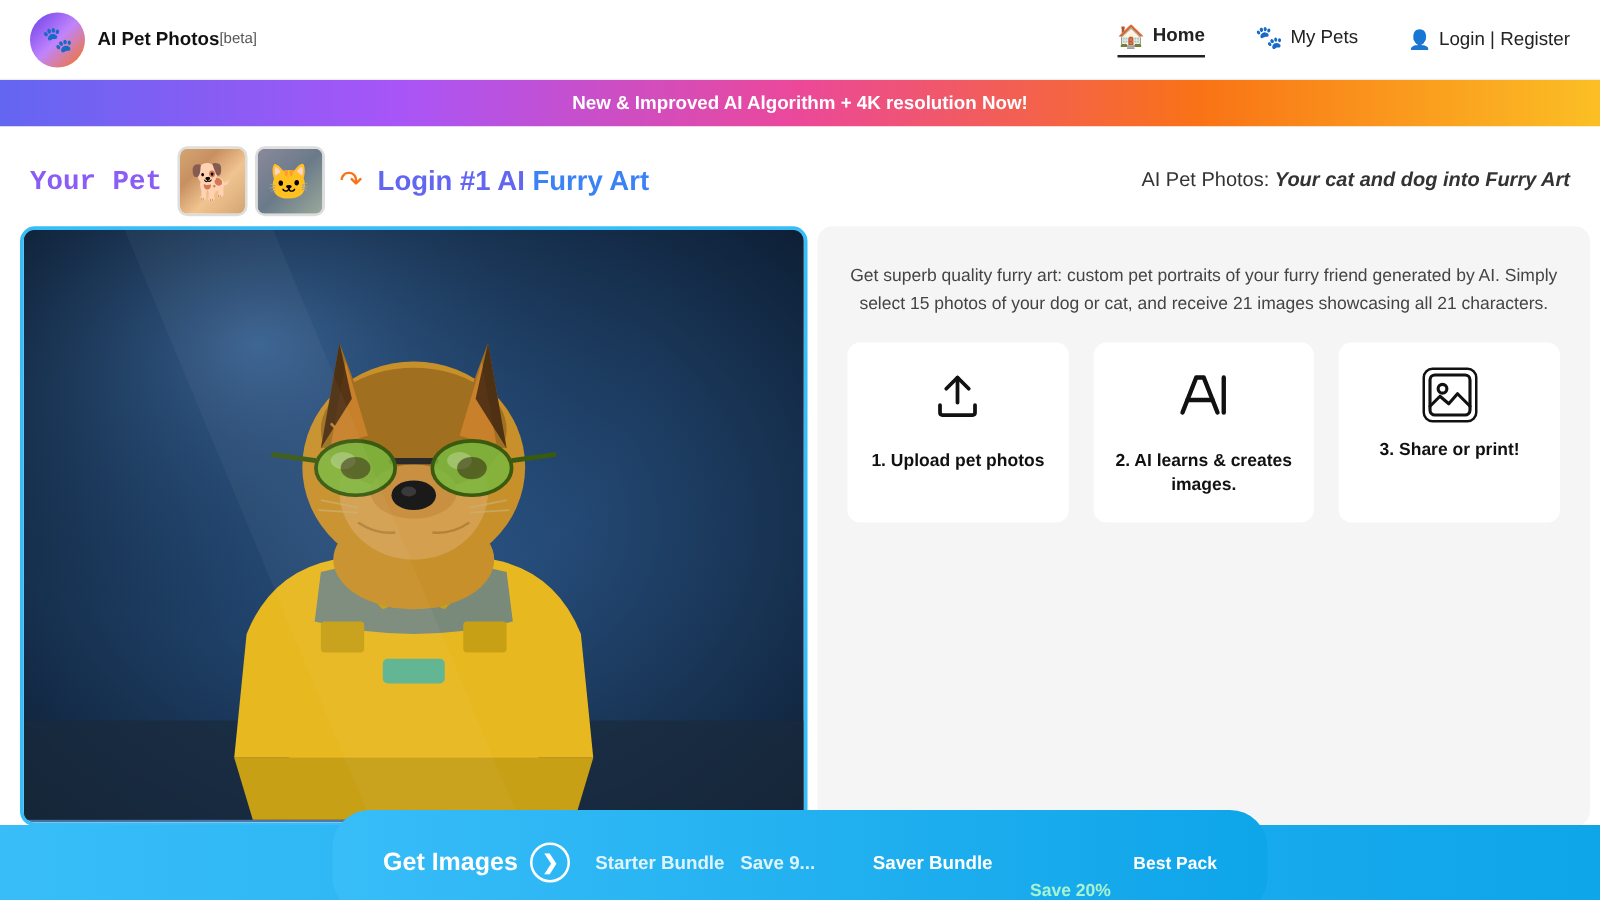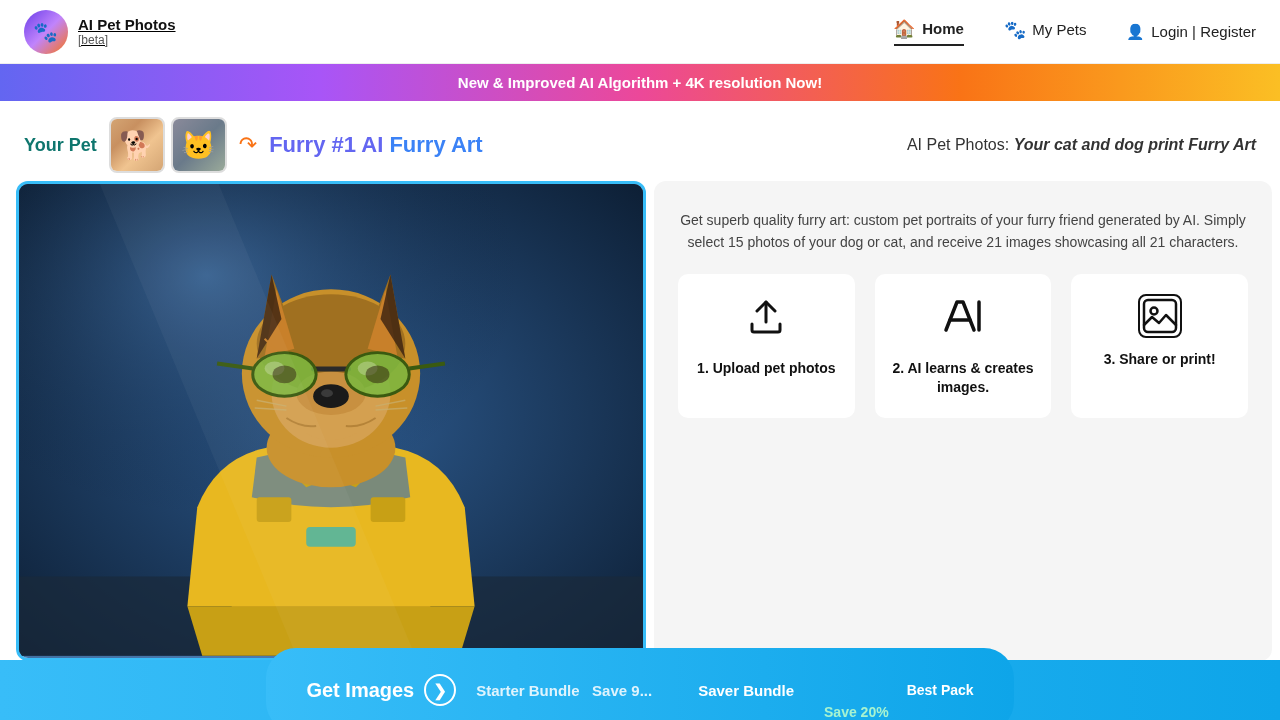--- a/index.html
+++ b/index.html
@@ -24,22 +24,21 @@
       height: 44px;
       border-radius: 50%;
       background: linear-gradient(135deg, #6a3de8, #c084fc, #f97316);
       display: flex;
       align-items: center;
       justify-content: center;
       font-size: 20px;
     }
     .logo-text {
       display: flex;
-      flex-direction: column;
-      text-decoration: underline;
+      flex-direction: row;
     }
     .logo-title {
       font-weight: 700;
       font-size: 15px;
       color: #111;
     }
     .logo-beta {
       font-size: 12px;
       color: #555;
     }
@@ -83,23 +82,24 @@
     }
 
     
     .hero {
       display: flex;
       align-items: center;
       padding: 16px 24px 8px;
       gap: 12px;
     }
     .hero-label {
-      font-size: 18px;
-      font-weight: 700;
-      color: #0f766e;
+      font-size: 22px;
+      font-weight: 700;
+      color: #8b5cf6;
+      font-family: Liberation Mono, monospace;
     }
     .pet-thumbnails {
       display: flex;
       gap: 6px;
     }
     .pet-thumb {
       width: 56px;
       height: 56px;
       border-radius: 8px;
       overflow: hidden;
@@ -326,25 +326,25 @@
   <div class="pet-thumbnails">
     <div class="pet-thumb">
       <div class="dog-img-placeholder">🐕</div>
     </div>
     <div class="pet-thumb">
       <div class="cat-img-placeholder">🐱</div>
     </div>
   </div>
   <span class="arrow-into">↷</span>
   <span class="into-label">
-    <span class="into-num">Furry </span><span class="into-num">#1 </span><span class="into-ai">AI </span><span class="into-art">Furry Art</span>
+    <span class="into-num">Login </span><span class="into-num">#1 </span><span class="into-ai">AI </span><span class="into-art">Furry Art</span>
   </span>
   <div class="hero-right">
     <span class="hero-right-title">AI Pet Photos:</span>
-    <span class="hero-right-sub">Your cat and dog print Furry Art</span>
+    <span class="hero-right-sub">Your cat and dog into Furry Art</span>
   </div>
 </div>
 
 <div class="main">
 
   <div class="pet-image-container">
     <div class="pet-image-bg">
 
       <svg viewBox="0 0 630 480" width="630" height="480" xmlns="http://www.w3.org/2000/svg">
 

